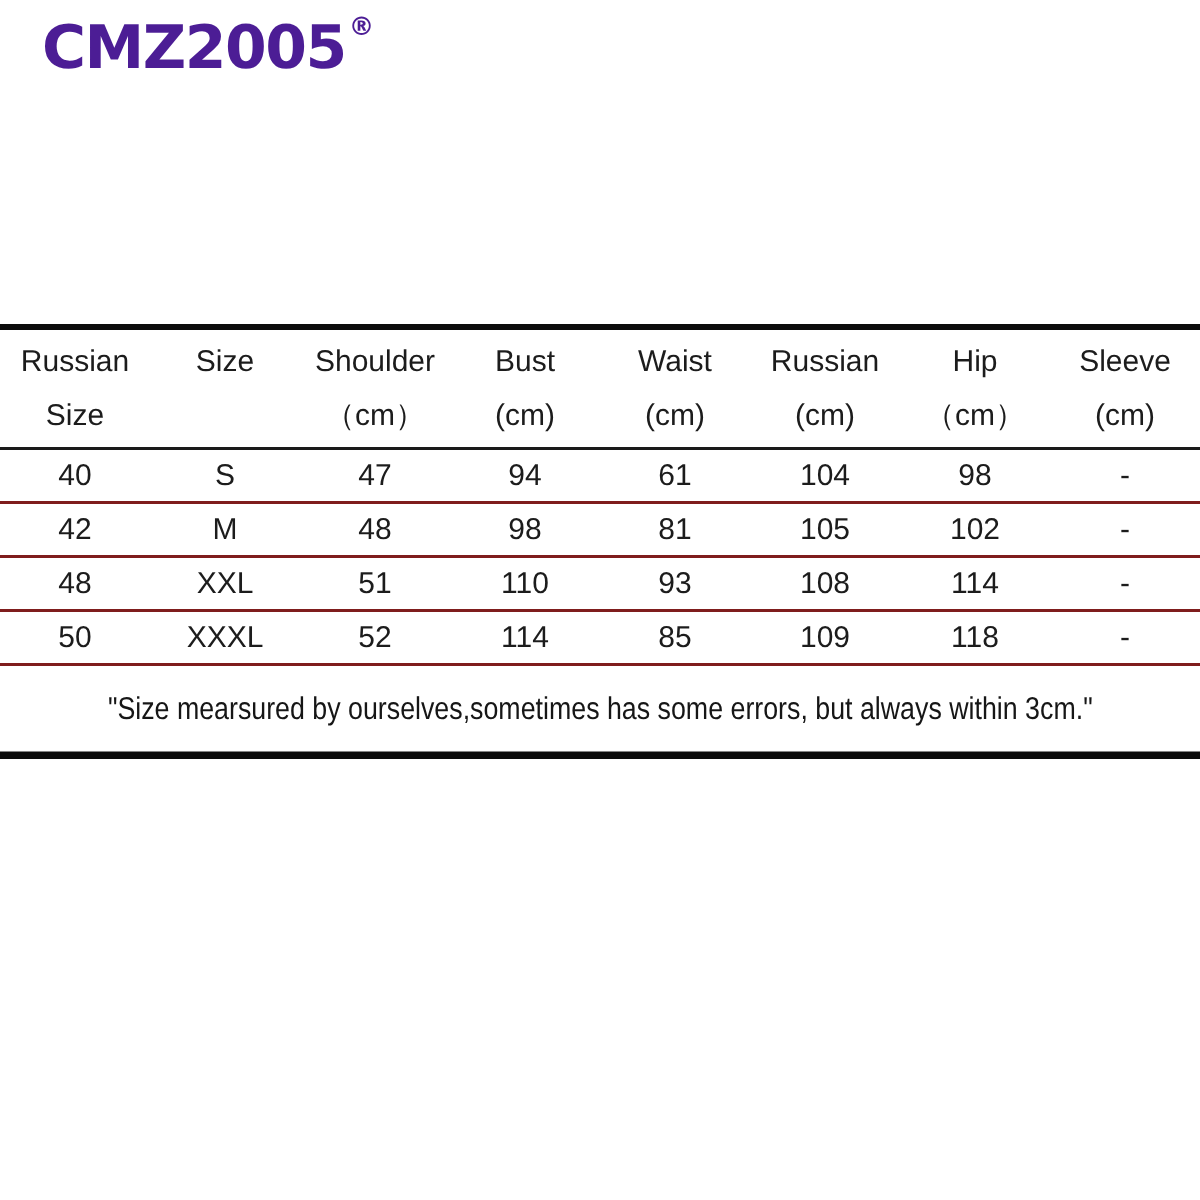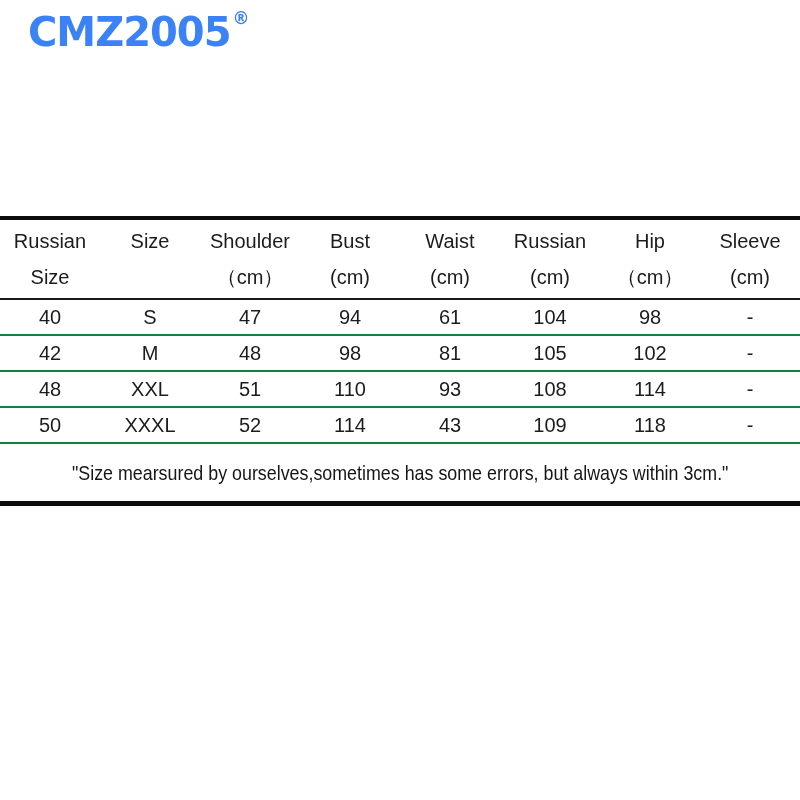--- a/index.html
+++ b/index.html
@@ -16,21 +16,21 @@
     overflow: hidden;
   }
   .logo {
     position: absolute;
     left: 28px;
     top: 8px;
     font-family: "DejaVu Sans", sans-serif;
     font-weight: 800;
     font-size: 40px;
     letter-spacing: -1px;
-    color: #3b82f6;
+    color: #4c1d95;
     white-space: nowrap;
   }
   .logo .reg {
     font-size: 17px;
     font-weight: 700;
     vertical-align: 22px;
     letter-spacing: 0;
     margin-left: 2px;
   }
   table.size-chart {
@@ -58,21 +58,21 @@
     padding-top: 7px;
   }
   thead .hline {
     height: 36px;
     line-height: 36px;
     white-space: nowrap;
   }
   tbody tr.data-row td {
     height: 34px;
     line-height: 34px;
-    border-bottom: 2px solid #15803d;
+    border-bottom: 2px solid #7f1d1d;
   }
   tbody tr.note-row td {
     height: 57px;
     border-bottom: none;
   }
   .note-text {
     display: inline-block;
     transform: scaleX(0.85);
     transform-origin: center;
     font-size: 21px;
@@ -153,21 +153,21 @@
       <td>93</td>
       <td>108</td>
       <td>114</td>
       <td>-</td>
     </tr>
     <tr class="data-row">
       <td>50</td>
       <td>XXXL</td>
       <td>52</td>
       <td>114</td>
-      <td>43</td>
+      <td>85</td>
       <td>109</td>
       <td>118</td>
       <td>-</td>
     </tr>
     <tr class="note-row">
       <td colspan="8">
         <span class="note-text">"Size mearsured by ourselves,sometimes has some errors, but always within 3cm."</span>
       </td>
     </tr>
   </tbody>

